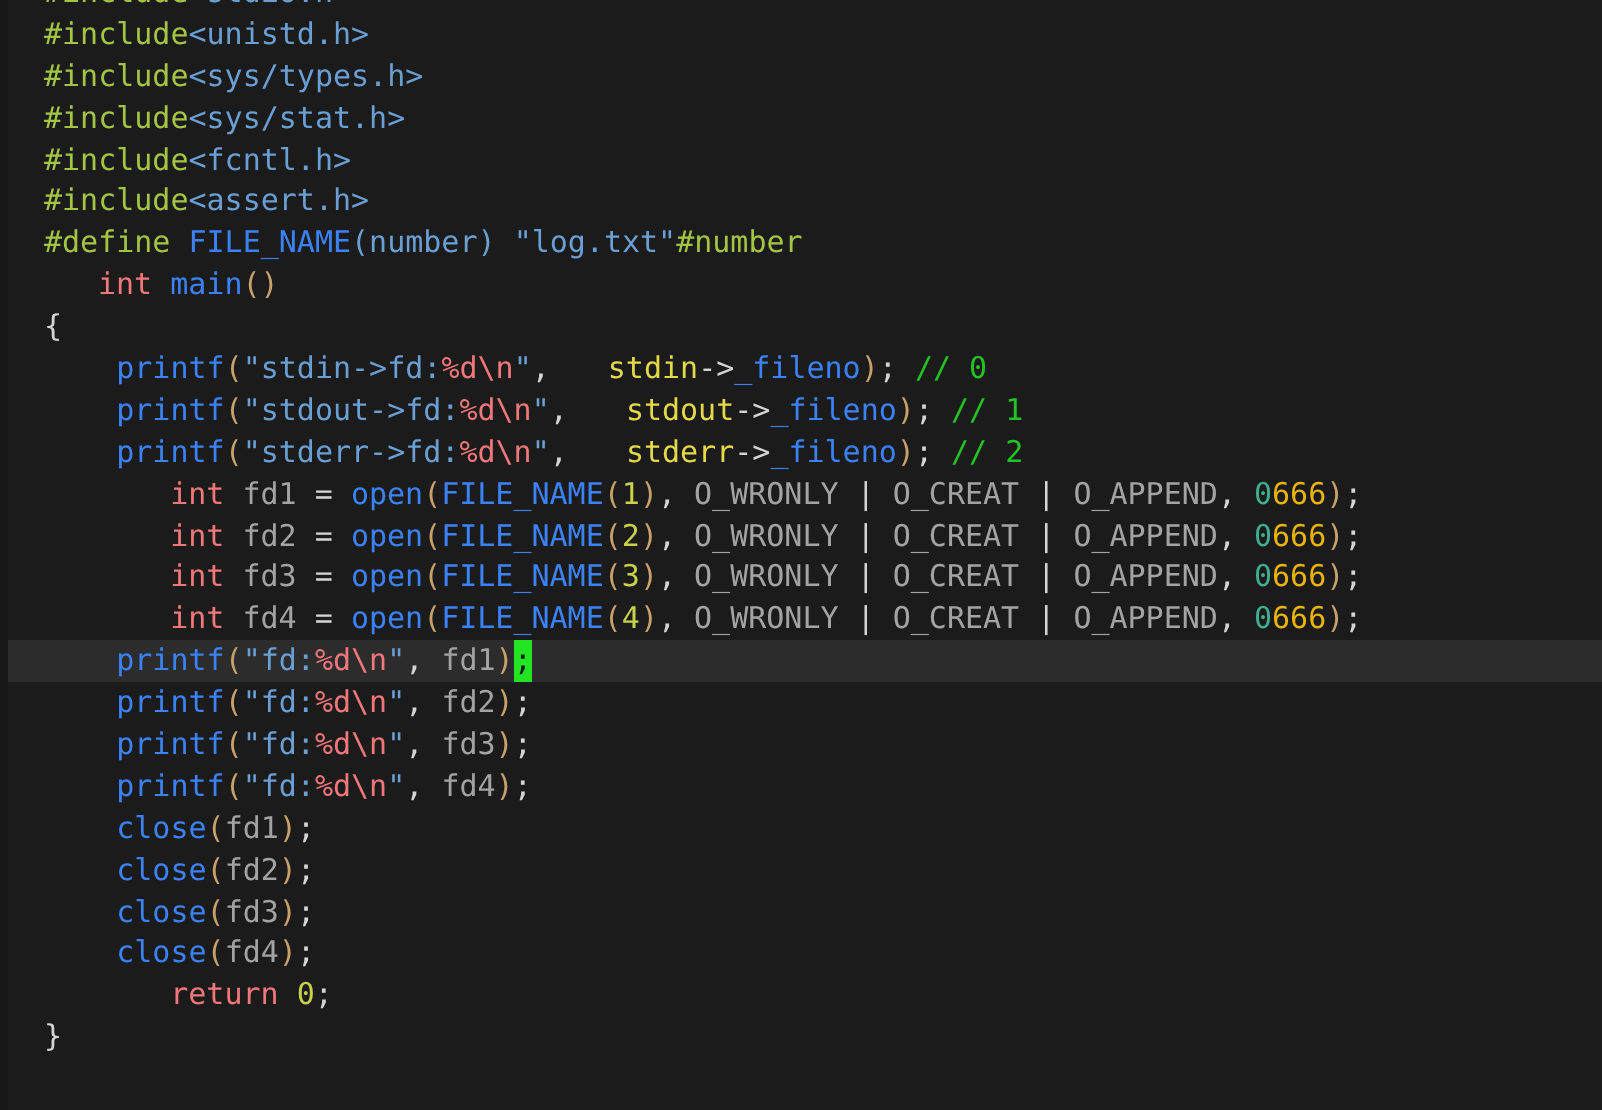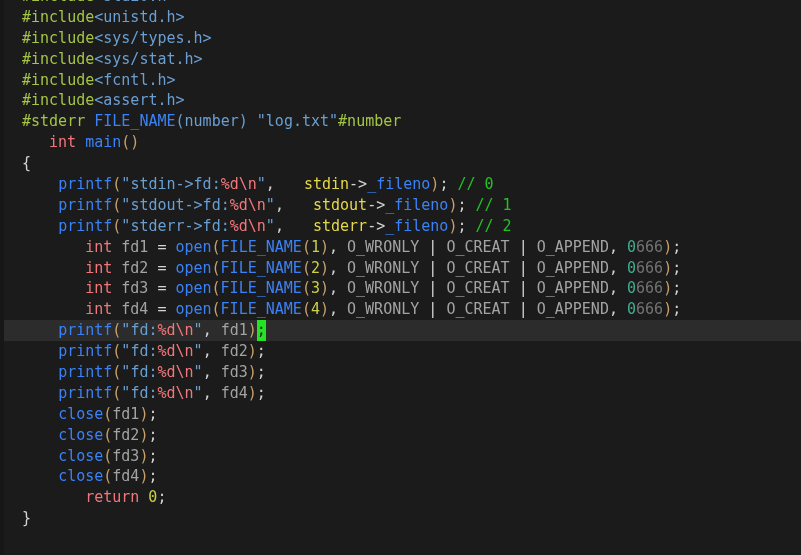--- a/index.html
+++ b/index.html
@@ -51,21 +51,21 @@
   .t-header   { color: #6a9fd4; }  
   .t-type     { color: #f2777a; margin-left: 27px; }  
   .t-func     { color: #3b82f6; }  
   .t-paren    { color: #c7a06a; }  
   .t-punct    { color: #d4d4d4; }  
   .t-str      { color: #6a9fd4; }  
   .t-fmt      { color: #f2777a; }  
   .t-var      { color: #a3a3a3; }  
   .t-ident    { color: #e5d94a; margin-left: 20px; }  
   .t-num      { color: #c9d14a; }  
-  .t-num2     { color: #737373; }  
+  .t-num2     { color: #eab308; }  
   .t-numpfx   { color: #3fae8f; }  
   .t-comment  { color: #22c322; }
   
   .cursor {
     background: #22e422;
     color: #1b1b1b;
     display: inline-block;
   }
 </style>
 </head>
@@ -75,21 +75,21 @@
 
   <div id="gutter-strip"></div>
 
   <div id="code-area">
       <div class="code-line"><span class="t-pre">#include</span><span class="t-header">&lt;stdio.h&gt;</span></div>
       <div class="code-line"><span class="t-pre">#include</span><span class="t-header">&lt;unistd.h&gt;</span></div>
       <div class="code-line"><span class="t-pre">#include</span><span class="t-header">&lt;sys/types.h&gt;</span></div>
       <div class="code-line"><span class="t-pre">#include</span><span class="t-header">&lt;sys/stat.h&gt;</span></div>
       <div class="code-line"><span class="t-pre">#include</span><span class="t-header">&lt;fcntl.h&gt;</span></div>
       <div class="code-line"><span class="t-pre">#include</span><span class="t-header">&lt;assert.h&gt;</span></div>
-      <div class="code-line"><span class="t-pre">#stderr</span><span class="t-punct"> </span><span class="t-func">FILE_NAME</span><span class="t-header">(number)</span><span class="t-punct"> </span><span class="t-header">"log.txt"</span><span class="t-pre">#number</span></div>
+      <div class="code-line"><span class="t-pre">#define</span><span class="t-punct"> </span><span class="t-func">FILE_NAME</span><span class="t-header">(number)</span><span class="t-punct"> </span><span class="t-header">"log.txt"</span><span class="t-pre">#number</span></div>
       <div class="code-line"><span class="t-type">int</span><span class="t-punct"> </span><span class="t-func">main</span><span class="t-paren">(</span><span class="t-paren">)</span></div>
       <div class="code-line"><span class="t-punct">{</span></div>
       <div class="code-line"><span class="t-punct"> </span><span class="t-punct"> </span><span class="t-punct"> </span><span class="t-punct"> </span><span class="t-func">printf</span><span class="t-paren">(</span><span class="t-str">"</span><span class="t-str">stdin-&gt;fd:</span><span class="t-fmt">%d</span><span class="t-fmt">\n</span><span class="t-str">"</span><span class="t-punct">,</span><span class="t-punct"> </span><span class="t-ident">stdin</span><span class="t-punct">-</span><span class="t-punct">&gt;</span><span class="t-func">_fileno</span><span class="t-paren">)</span><span class="t-punct">;</span><span class="t-punct"> </span><span class="t-comment">// 0</span></div>
       <div class="code-line"><span class="t-punct"> </span><span class="t-punct"> </span><span class="t-punct"> </span><span class="t-punct"> </span><span class="t-func">printf</span><span class="t-paren">(</span><span class="t-str">"</span><span class="t-str">stdout-&gt;fd:</span><span class="t-fmt">%d</span><span class="t-fmt">\n</span><span class="t-str">"</span><span class="t-punct">,</span><span class="t-punct"> </span><span class="t-ident">stdout</span><span class="t-punct">-</span><span class="t-punct">&gt;</span><span class="t-func">_fileno</span><span class="t-paren">)</span><span class="t-punct">;</span><span class="t-punct"> </span><span class="t-comment">// 1</span></div>
       <div class="code-line"><span class="t-punct"> </span><span class="t-punct"> </span><span class="t-punct"> </span><span class="t-punct"> </span><span class="t-func">printf</span><span class="t-paren">(</span><span class="t-str">"</span><span class="t-str">stderr-&gt;fd:</span><span class="t-fmt">%d</span><span class="t-fmt">\n</span><span class="t-str">"</span><span class="t-punct">,</span><span class="t-punct"> </span><span class="t-ident">stderr</span><span class="t-punct">-</span><span class="t-punct">&gt;</span><span class="t-func">_fileno</span><span class="t-paren">)</span><span class="t-punct">;</span><span class="t-punct"> </span><span class="t-comment">// 2</span></div>
       <div class="code-line"><span class="t-punct"> </span><span class="t-punct"> </span><span class="t-punct"> </span><span class="t-punct"> </span><span class="t-type">int</span><span class="t-punct"> </span><span class="t-var">fd1</span><span class="t-punct"> </span><span class="t-punct">=</span><span class="t-punct"> </span><span class="t-func">open</span><span class="t-paren">(</span><span class="t-func">FILE_NAME</span><span class="t-paren">(</span><span class="t-num">1</span><span class="t-paren">)</span><span class="t-punct">,</span><span class="t-punct"> </span><span class="t-var">O_WRONLY</span><span class="t-punct"> </span><span class="t-punct">|</span><span class="t-punct"> </span><span class="t-var">O_CREAT</span><span class="t-punct"> </span><span class="t-punct">|</span><span class="t-punct"> </span><span class="t-var">O_APPEND</span><span class="t-punct">,</span><span class="t-punct"> </span><span class="t-numpfx">0</span><span class="t-num2">666</span><span class="t-paren">)</span><span class="t-punct">;</span></div>
       <div class="code-line"><span class="t-punct"> </span><span class="t-punct"> </span><span class="t-punct"> </span><span class="t-punct"> </span><span class="t-type">int</span><span class="t-punct"> </span><span class="t-var">fd2</span><span class="t-punct"> </span><span class="t-punct">=</span><span class="t-punct"> </span><span class="t-func">open</span><span class="t-paren">(</span><span class="t-func">FILE_NAME</span><span class="t-paren">(</span><span class="t-num">2</span><span class="t-paren">)</span><span class="t-punct">,</span><span class="t-punct"> </span><span class="t-var">O_WRONLY</span><span class="t-punct"> </span><span class="t-punct">|</span><span class="t-punct"> </span><span class="t-var">O_CREAT</span><span class="t-punct"> </span><span class="t-punct">|</span><span class="t-punct"> </span><span class="t-var">O_APPEND</span><span class="t-punct">,</span><span class="t-punct"> </span><span class="t-numpfx">0</span><span class="t-num2">666</span><span class="t-paren">)</span><span class="t-punct">;</span></div>
       <div class="code-line"><span class="t-punct"> </span><span class="t-punct"> </span><span class="t-punct"> </span><span class="t-punct"> </span><span class="t-type">int</span><span class="t-punct"> </span><span class="t-var">fd3</span><span class="t-punct"> </span><span class="t-punct">=</span><span class="t-punct"> </span><span class="t-func">open</span><span class="t-paren">(</span><span class="t-func">FILE_NAME</span><span class="t-paren">(</span><span class="t-num">3</span><span class="t-paren">)</span><span class="t-punct">,</span><span class="t-punct"> </span><span class="t-var">O_WRONLY</span><span class="t-punct"> </span><span class="t-punct">|</span><span class="t-punct"> </span><span class="t-var">O_CREAT</span><span class="t-punct"> </span><span class="t-punct">|</span><span class="t-punct"> </span><span class="t-var">O_APPEND</span><span class="t-punct">,</span><span class="t-punct"> </span><span class="t-numpfx">0</span><span class="t-num2">666</span><span class="t-paren">)</span><span class="t-punct">;</span></div>
       <div class="code-line"><span class="t-punct"> </span><span class="t-punct"> </span><span class="t-punct"> </span><span class="t-punct"> </span><span class="t-type">int</span><span class="t-punct"> </span><span class="t-var">fd4</span><span class="t-punct"> </span><span class="t-punct">=</span><span class="t-punct"> </span><span class="t-func">open</span><span class="t-paren">(</span><span class="t-func">FILE_NAME</span><span class="t-paren">(</span><span class="t-num">4</span><span class="t-paren">)</span><span class="t-punct">,</span><span class="t-punct"> </span><span class="t-var">O_WRONLY</span><span class="t-punct"> </span><span class="t-punct">|</span><span class="t-punct"> </span><span class="t-var">O_CREAT</span><span class="t-punct"> </span><span class="t-punct">|</span><span class="t-punct"> </span><span class="t-var">O_APPEND</span><span class="t-punct">,</span><span class="t-punct"> </span><span class="t-numpfx">0</span><span class="t-num2">666</span><span class="t-paren">)</span><span class="t-punct">;</span></div>
       <div class="code-line current"><span class="t-punct"> </span><span class="t-punct"> </span><span class="t-punct"> </span><span class="t-punct"> </span><span class="t-func">printf</span><span class="t-paren">(</span><span class="t-str">"</span><span class="t-str">fd:</span><span class="t-fmt">%d</span><span class="t-fmt">\n</span><span class="t-str">"</span><span class="t-punct">,</span><span class="t-punct"> </span><span class="t-var">fd1</span><span class="t-paren">)</span><span class="cursor">;</span></div>

